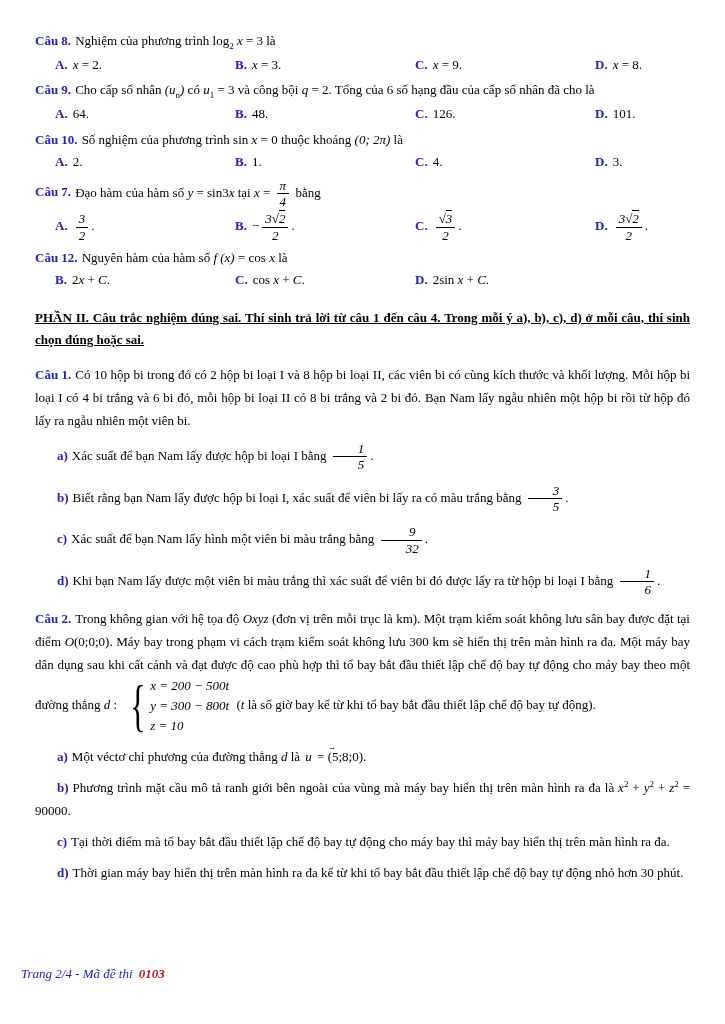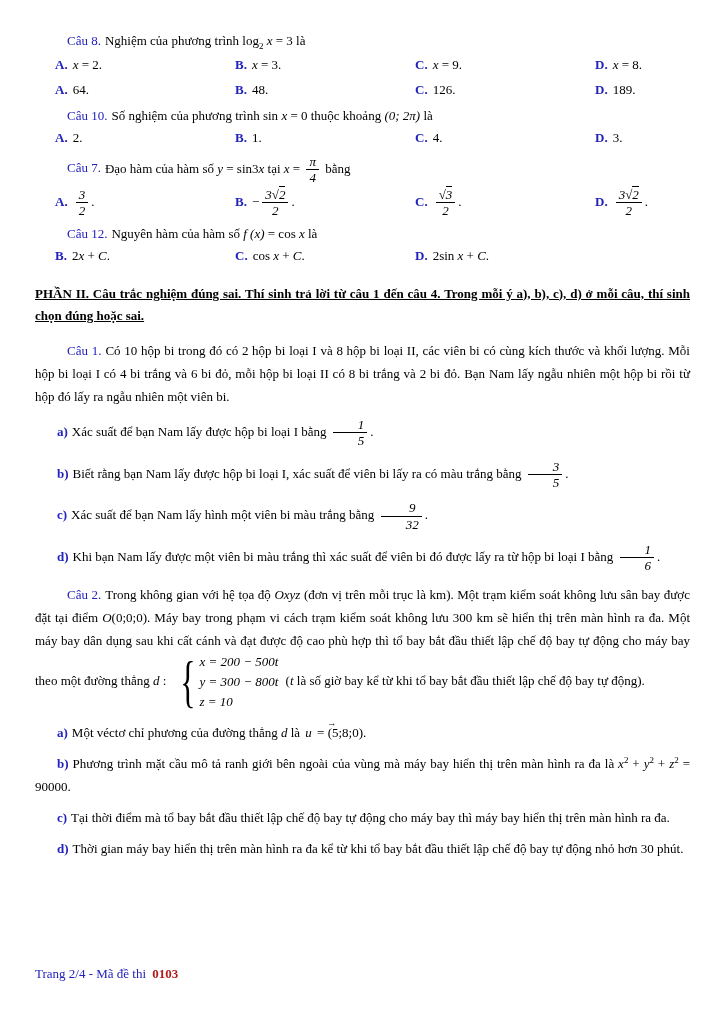--- a/index.html
+++ b/index.html
@@ -14,21 +14,21 @@
   .page { position: absolute; inset: 0; padding: 30px 35px 0 35px; }
 
   
   .rm { font-style: italic; }
   sub { font-size: 9px; }
   sup { font-size: 9px; }
 
   
   .q { margin-bottom: 3px; }
   .q-stem { line-height: 1.72; text-align: left; }
-  .q-label { color: var(--accent); font-weight: normal; margin-right: 4px; margin-left: 32px; }
+  .q-label { color: var(--accent); font-weight: bold; margin-right: 4px; }
   .opts { display: flex; padding-left: 20px; line-height: 1.72; margin: 0 0 2px 0; align-items: center; gap: 28px; }
   .opt { flex: 0 0 152px; }
   .opt:last-child { flex: 1 1 auto; }
   .opt-letter { color: var(--accent); font-weight: bold; margin-right: 5px; }
 
   
   .frac { display: inline-flex; flex-direction: column; text-align: center;
           vertical-align: middle; margin: 1px 3px; line-height: 1.18; font-style: italic; }
   .frac .num { border-bottom: 1px solid #000; padding: 0 3px; }
   .frac .den { padding: 0 3px; }
@@ -47,43 +47,44 @@
                transform: scaleX(0.55); transform-origin: center; margin-right: -2px; }
   .sys-lines { display: inline-flex; flex-direction: column; font-style: italic;
                line-height: 1.55; text-align: left; }
 
   
   .vec { font-style: italic; position: relative; margin: 0 2px; }
   .vec::after { content: "\2192"; position: absolute; left: 0; top: -10px;
                 font-size: 9px; font-style: normal; }
 
   
-  .footer { position: absolute; left: 35px; top: 966px; color: var(--accent); }
+  .footer { position: absolute; left: 21px; top: 966px; color: var(--accent); font-style: italic; }
   .footer .code { color: var(--code-red); font-weight: bold; margin-left: 3px; }
 </style>
 </head>
 <body>
 
 <main class="page">
   <section>
       <div class="q">
         <div class="q-stem"><span class="q-label">Câu 8.</span><span>Nghiệm của phương trình log</span><sub>2</sub><span class="rm"> x </span><span>= 3 là</span></div>
         <div class="opts">
           <div class="opt"><span class="opt-letter">A.</span><span class="rm">x</span><span> = 2.</span></div>
           <div class="opt"><span class="opt-letter">B.</span><span class="rm">x</span><span> = 3.</span></div>
           <div class="opt"><span class="opt-letter">C.</span><span class="rm">x</span><span> = 9.</span></div>
           <div class="opt"><span class="opt-letter">D.</span><span class="rm">x</span><span> = 8.</span></div>
         </div>
       </div>
       <div class="q">
+        <div class="q-stem"><span class="q-label">Câu 9.</span><span>Cho cấp số nhân </span><span class="rm">(u</span><sub>n</sub><span class="rm">)</span><span> có </span><span class="rm">u</span><sub>1</sub><span> = 3 và công bội </span><span class="rm">q</span><span> = 2. Tổng của 6 số hạng đầu của cấp số nhân đã cho là</span></div>
         <div class="opts">
           <div class="opt"><span class="opt-letter">A.</span><span>64.</span></div>
           <div class="opt"><span class="opt-letter">B.</span><span>48.</span></div>
           <div class="opt"><span class="opt-letter">C.</span><span>126.</span></div>
-          <div class="opt"><span class="opt-letter">D.</span><span>189.</span></div>
+          <div class="opt"><span class="opt-letter">D.</span><span>101.</span></div>
         </div>
       </div>
       <div class="q">
         <div class="q-stem"><span class="q-label">Câu 10.</span><span>Số nghiệm của phương trình sin </span><span class="rm">x</span><span> = 0 thuộc khoảng </span><span class="rm">(0; 2π)</span><span> là</span></div>
         <div class="opts">
           <div class="opt"><span class="opt-letter">A.</span><span>2.</span></div>
           <div class="opt"><span class="opt-letter">B.</span><span>1.</span></div>
           <div class="opt"><span class="opt-letter">C.</span><span>4.</span></div>
           <div class="opt"><span class="opt-letter">D.</span><span>3.</span></div>
         </div>

